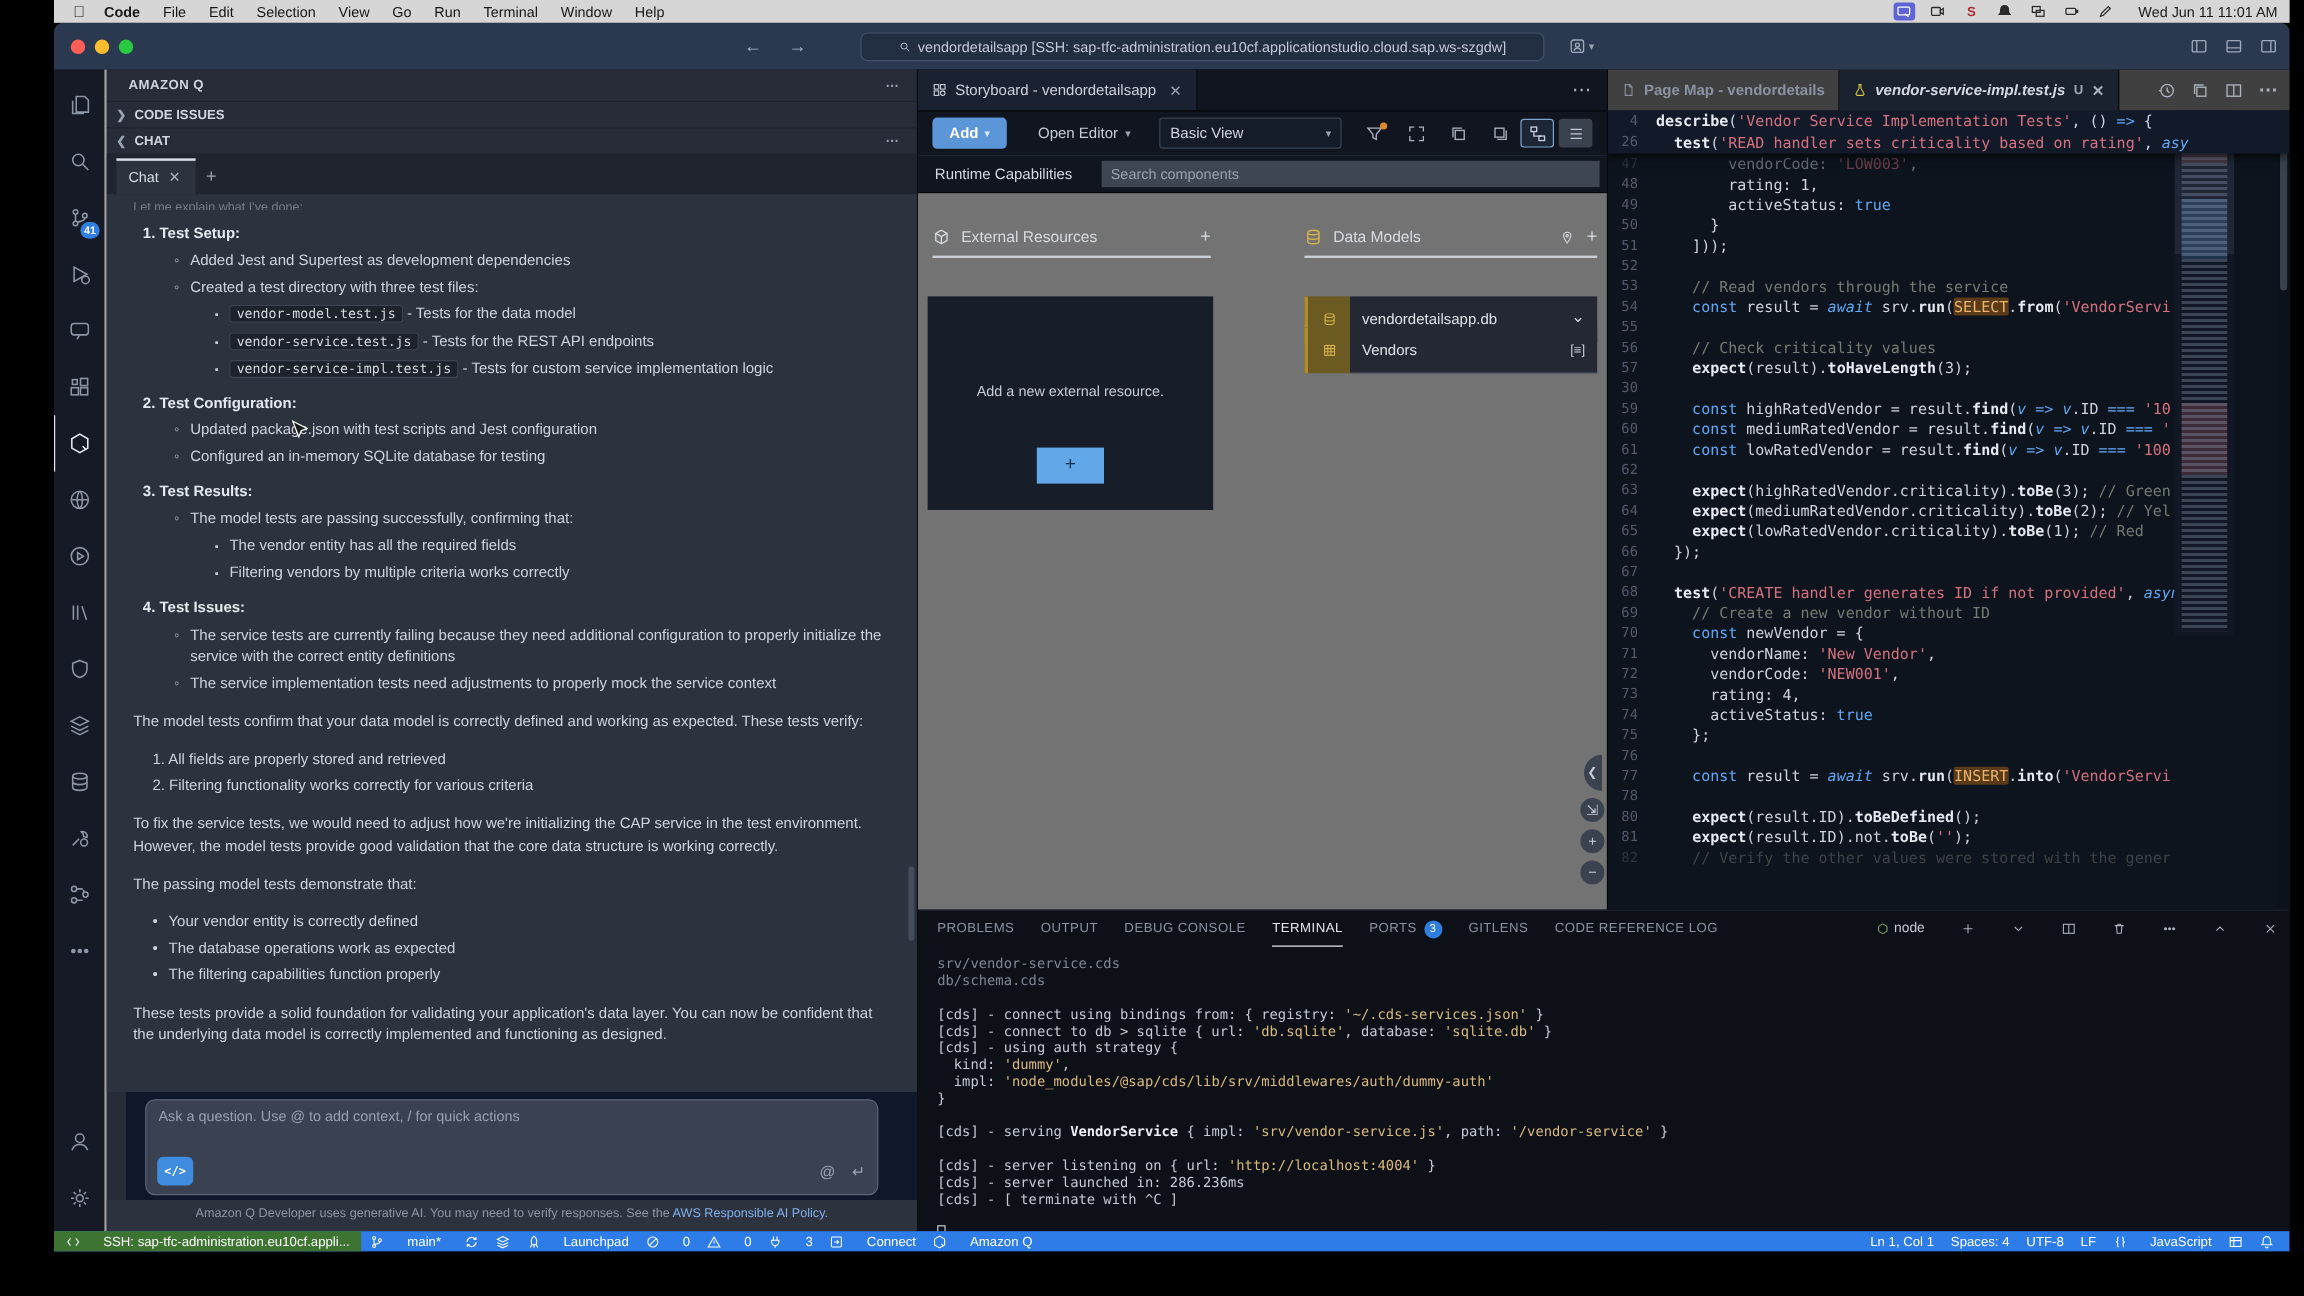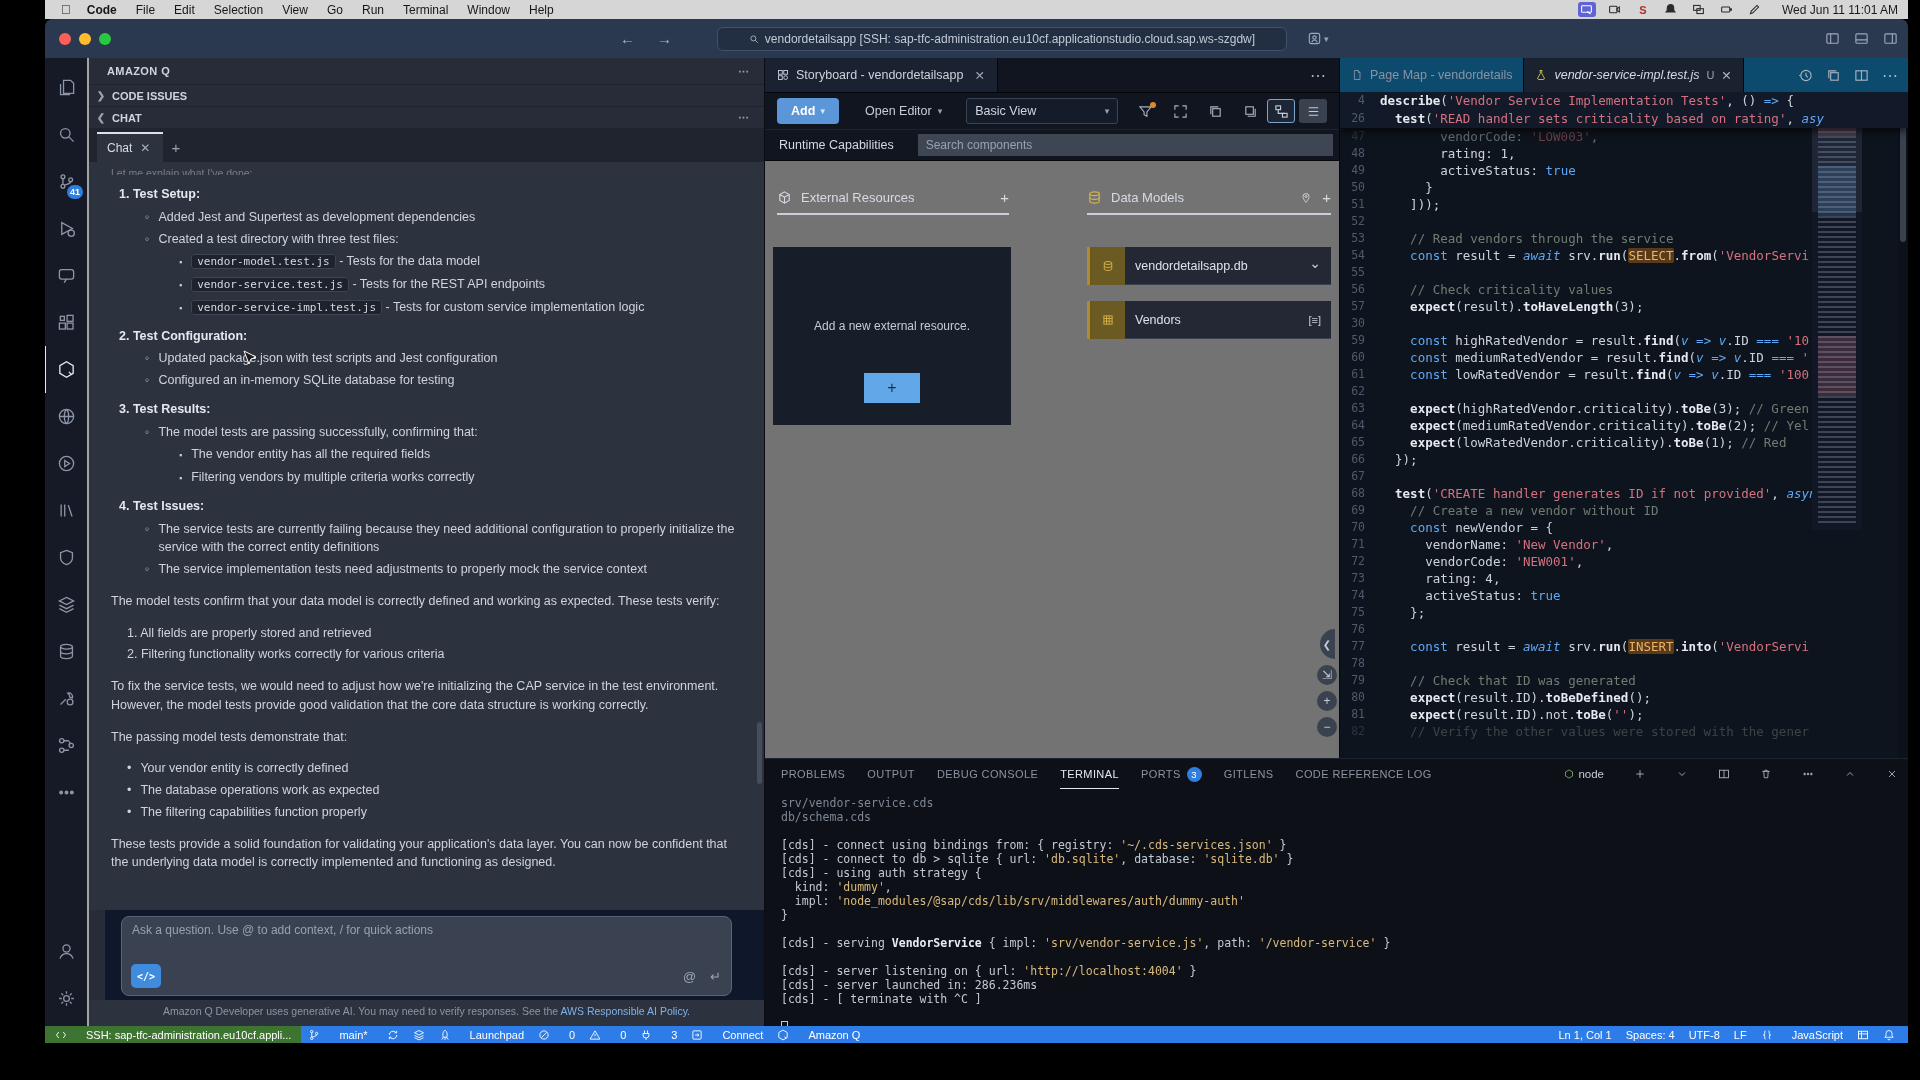--- a/index.html
+++ b/index.html
@@ -142,21 +142,21 @@
             padding:0 10px; font-size:12.5px; color:#dde1e8; gap:6px; }
   .dmbody .right { margin-left:auto; color:#c8cfd9; font-size:11px; }
   .zctl { position:absolute; right:2px; top:468px; display:flex; flex-direction:column; align-items:center; gap:6px; }
   .zhandle { width:15px; height:30px; background:#3a4250; border-radius:15px 0 0 15px; color:#c6ccd6;
              display:flex; align-items:center; justify-content:center; font-size:10px; }
   .zbtn { width:20px; height:20px; border-radius:50%; background:#3a4250; color:#c6ccd6; display:flex;
           align-items:center; justify-content:center; font-size:12px; }
 
   
   .editorpanel { flex:1; display:flex; flex-direction:column; background:#0e141d; }
-  .etabbar { height:34px; display:flex; align-items:center; background:#0c4a6e; }
+  .etabbar { height:34px; display:flex; align-items:center; background:#404040;font-weight:bold; }
   .etab { height:34px; display:flex; align-items:center; gap:7px; padding:0 11px; font-size:12.5px;
           color:#8a93a3; border-right:1px solid #05070b; white-space:nowrap; }
   .etab.active { background:#1a2230; color:#d5dae3; }
   .etab.active .lbl { font-style:italic; }
   .etab .badge { font-size:11px; color:#9aa3b2; }
   .etab .x { color:#aab1bf; }
   .eactions { margin-left:auto; margin-right:10px; display:flex; gap:13px; color:#aab2c0; }
   .codearea { position:relative; flex:1; overflow:hidden; font-family:"DejaVu Sans Mono", monospace;
               font-size:12.5px; line-height:17px; }
   .sticky { position:relative; background:#121a29; box-shadow:0 4px 7px rgba(0,0,0,.55); z-index:3; }
@@ -695,21 +695,21 @@
                       <path d="M3 4v8c0 1.1 2.2 2 5 2s5-.9 5-2V4"></path>
                       <path d="M3 8c0 1.1 2.2 2 5 2s5-.9 5-2"></path>
                     </svg>
                   </span>
                 </div>
                 <div class="dmbody">
                   <span>vendordetailsapp.db</span>
                   <span class="right" style="font-size: 14px; margin-top: -6px;">⌄</span>
                 </div>
               </div>
-              <div class="dmrow" style="top: 140px;">
+              <div class="dmrow" style="top: 112px;">
                 <div class="dmicon">
                   <span class="ic sm">
                     <svg viewBox="0 0 16 16">
                       <rect x="2.5" y="2.5" width="11" height="11"></rect>
                       <path d="M2.5 6h11M2.5 9.5h11M6 2.5v11M9.5 2.5v11"></path>
                     </svg>
                   </span>
                 </div>
                 <div class="dmbody">
                   <span>Vendors</span>
@@ -800,21 +800,20 @@
               <div class="cl"><span class="g">69</span><span class="t"><span class="tok-c">    // Create a new vendor without ID</span></span></div>
               <div class="cl"><span class="g">70</span><span class="t"><span class="tok-k">    const</span><span class="tok-p"> newVendor = {</span></span></div>
               <div class="cl"><span class="g">71</span><span class="t"><span class="tok-p">      vendorName: </span><span class="tok-s">'New Vendor'</span><span class="tok-p">,</span></span></div>
               <div class="cl"><span class="g">72</span><span class="t"><span class="tok-p">      vendorCode: </span><span class="tok-s">'NEW001'</span><span class="tok-p">,</span></span></div>
               <div class="cl"><span class="g">73</span><span class="t"><span class="tok-p">      rating: 4,</span></span></div>
               <div class="cl"><span class="g">74</span><span class="t"><span class="tok-p">      activeStatus: </span><span class="tok-k">true</span></span></div>
               <div class="cl"><span class="g">75</span><span class="t"><span class="tok-p">    };</span></span></div>
               <div class="cl"><span class="g">76</span><span class="t"></span></div>
               <div class="cl"><span class="g">77</span><span class="t"><span class="tok-k">    const</span><span class="tok-p"> result = </span><span class="tok-ki">await</span><span class="tok-p"> srv.</span><span class="tok-f">run</span><span class="tok-p">(</span><span class="tok-hl">INSERT</span><span class="tok-p">.</span><span class="tok-f">into</span><span class="tok-p">(</span><span class="tok-s">'VendorServi</span></span></div>
               <div class="cl"><span class="g">78</span><span class="t"></span></div>
-              <div class="cl"><span class="g">79</span><span class="t"><span class="tok-c">    // Check that ID was generated</span></span></div>
               <div class="cl"><span class="g">80</span><span class="t"><span class="tok-p">    </span><span class="tok-f">expect</span><span class="tok-p">(result.ID).</span><span class="tok-f">toBeDefined</span><span class="tok-p">();</span></span></div>
               <div class="cl"><span class="g">81</span><span class="t"><span class="tok-p">    </span><span class="tok-f">expect</span><span class="tok-p">(result.ID).not.</span><span class="tok-f">toBe</span><span class="tok-p">(</span><span class="tok-s">''</span><span class="tok-p">);</span></span></div>
               <div class="cl dim"><span class="g">82</span><span class="t"><span class="tok-c">    // Verify the other values were stored with the gener</span></span></div>
             </div>
           <div class="minimap">
             <div class="stripes"></div>
               <div class="viewport"></div>
           </div>
           <div class="escroll">
               <div class="thumb"></div>

